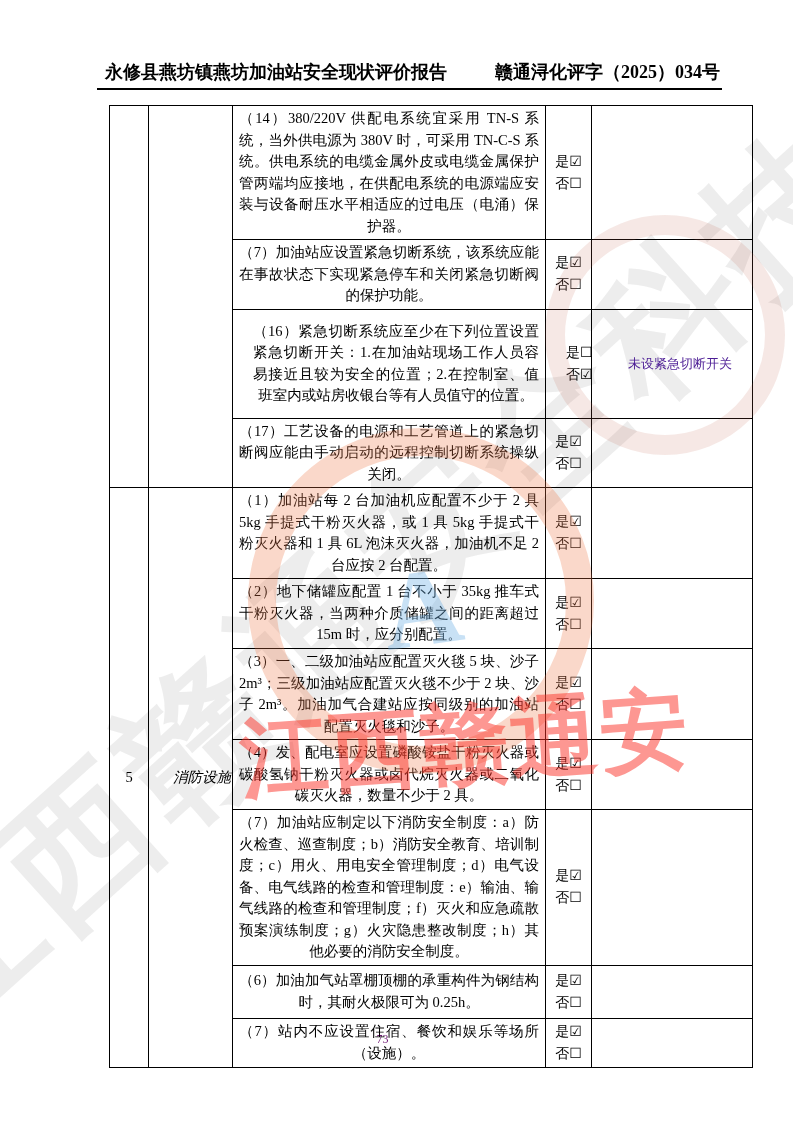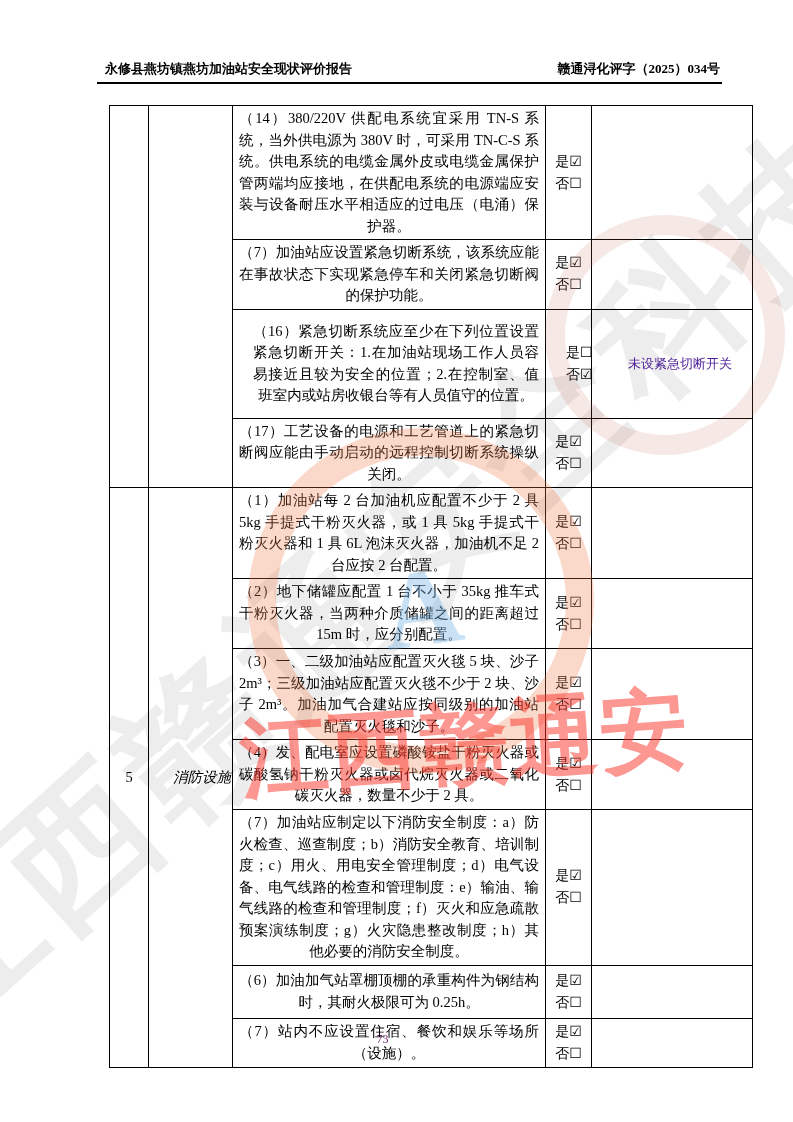--- a/index.html
+++ b/index.html
@@ -9,21 +9,21 @@
     font-family:"Liberation Serif","DejaVu Serif",serif;
   }
   .page{
     position:relative;width:793px;height:1122px;background:#ffffff;
     overflow:hidden;
   }
   
   .header{
     position:absolute;top:60px;left:97px;width:625px;
     display:flex;justify-content:space-between;align-items:flex-end;
-    font-size:13px;font-weight:bold;color:#000;
+    font-size:18px;font-weight:bold;color:#000;
     border-bottom:2px solid #000;padding-bottom:4px;
   }
   .header .h-left{padding-left:8px;}
   .header .h-right{padding-right:2px;text-align:right;}
   
   table.checklist{
     position:absolute;top:105px;left:97px;
     border-collapse:collapse;table-layout:fixed;
     width:623px;
     font-size:14.5px;line-height:21.5px;color:#000;

